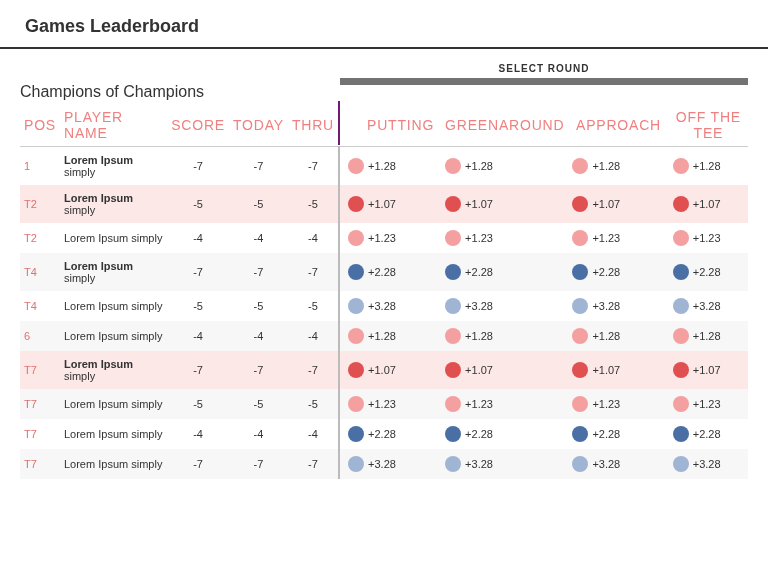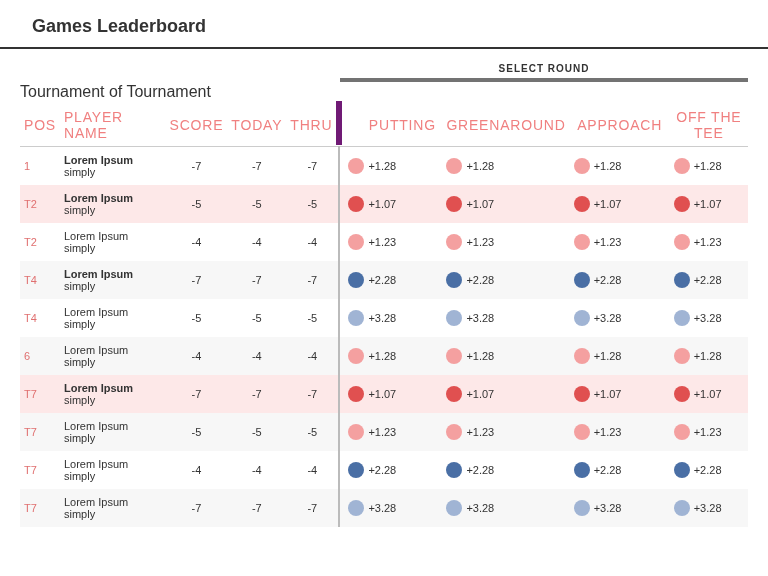--- a/index.html
+++ b/index.html
@@ -5,21 +5,21 @@
     * { box-sizing: border-box; margin: 0; padding: 0; }
     body {
       font-family: Arial, sans-serif;
       background: #fff;
       color: #333;
       width: 768px;
       min-height: 576px;
       font-size: 12px;
     }
     .header {
-      padding: 16px 20px 10px 32px;
+      padding: 16px 20px 10px 25px;
       border-bottom: 2px solid #333;
     }
     .header-title {
       font-size: 18px;
       font-weight: bold;
     }
     .top-section {
       display: flex;
       align-items: flex-start;
       padding: 14px 20px 0 20px;
@@ -32,21 +32,21 @@
     }
     .round-selector {
       flex: 1;
     }
     .round-selector-title {
       text-align: center;
       font-size: 10px;
       font-weight: bold;
       letter-spacing: 1px;
       color: #333;
-      border-bottom: 4px solid #737373;
+      border-bottom: 7px solid #737373;
       padding-bottom: 4px;
       margin-bottom: 6px;
     }
     .round-tabs {
       display: flex;
       justify-content: space-around;
     }
     .round-tab {
       font-size: 10px;
       color: #999;
@@ -125,36 +125,36 @@
     .dot-blue-light { background: #a0b4d4; }
   </style>
 </head>
 <body>
 
 <div class="header">
   <div class="header-title">Games Leaderboard</div>
 </div>
 
 <div class="top-section">
-  <div class="tournament-name">Tournament of Tournament</div>
+  <div class="tournament-name">Champions of Champions</div>
   <div class="round-selector">
     <div class="round-selector-title">SELECT ROUND</div>
   </div>
 </div>
 
 <div class="table-container">
   <table>
     <thead>
       <tr class="col-headers">
         <th>POS</th>
         <th>PLAYER NAME</th>
         <th class="center">SCORE</th>
         <th class="center">TODAY</th>
         <th class="center">THRU</th>
-        <th style="border-left:6px solid #701a75; padding-left:24px;" class="center">PUTTING</th>
+        <th style="border-left:2px solid #701a75; padding-left:24px;" class="center">PUTTING</th>
         <th class="center">GREENAROUND</th>
         <th class="center">APPROACH</th>
         <th class="center">OFF THE TEE</th>
       </tr>
       <tr class="divider-row">
         <td colspan="9"></td>
       </tr>
     </thead>
     <tbody id="leaderboard-body">
     <tr class="data-row">

